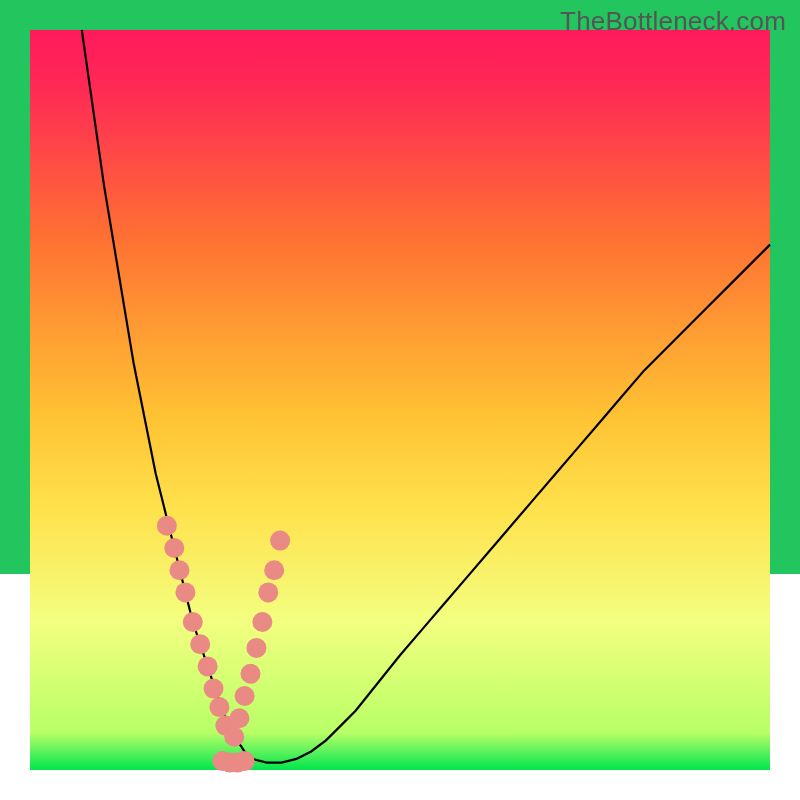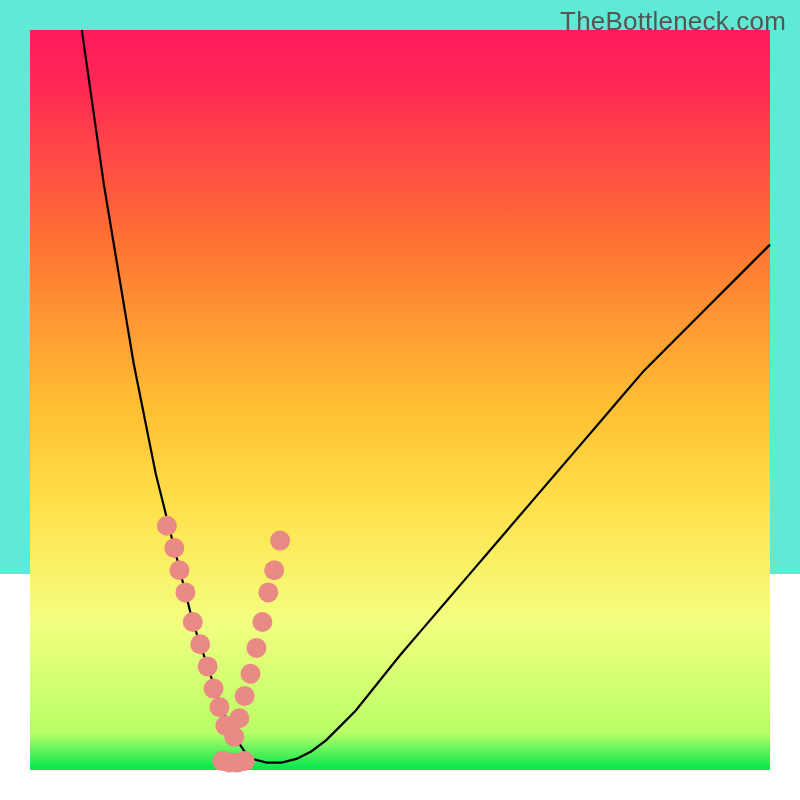--- a/index.html
+++ b/index.html
@@ -7,21 +7,21 @@
     padding: 0;
     width: 800px;
     height: 800px;
     overflow: hidden;
     font-family: Arial, Helvetica, sans-serif;
   }
   .stage {
     position: relative;
     width: 800px;
     height: 574px;
-    background: #5eead4;
+    background: #22c55e;
   }
   .plot-area {
     position: absolute;
     left: 30px;
     top: 30px;
     width: 740px;
     height: 740px;
     background: linear-gradient(to top,
       #00e64d 0%,
       #5cf25c 2.5%,

